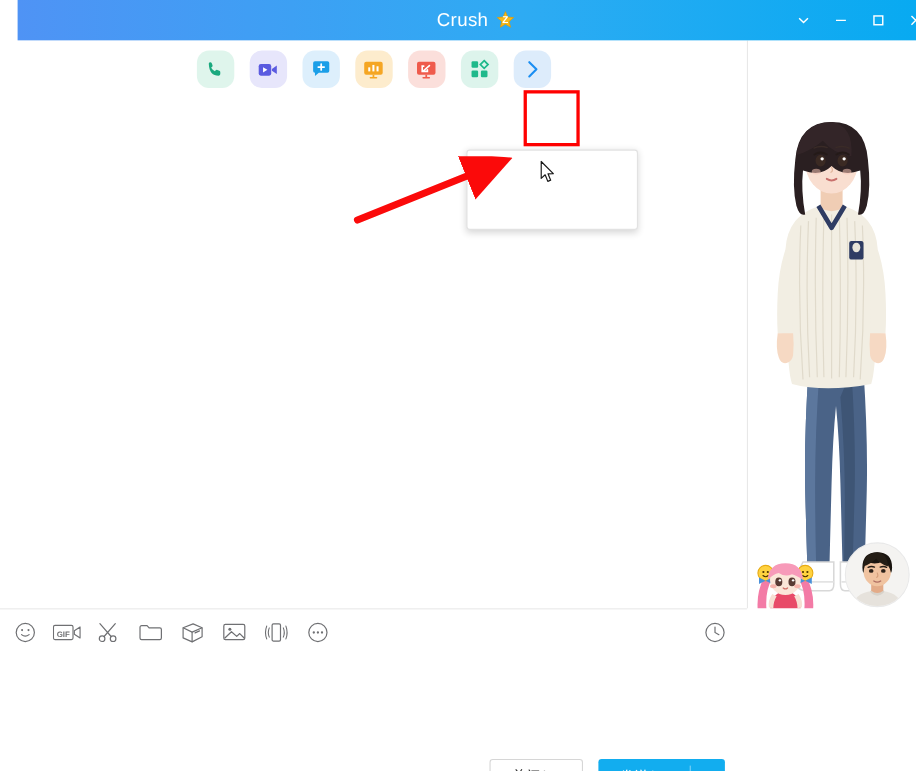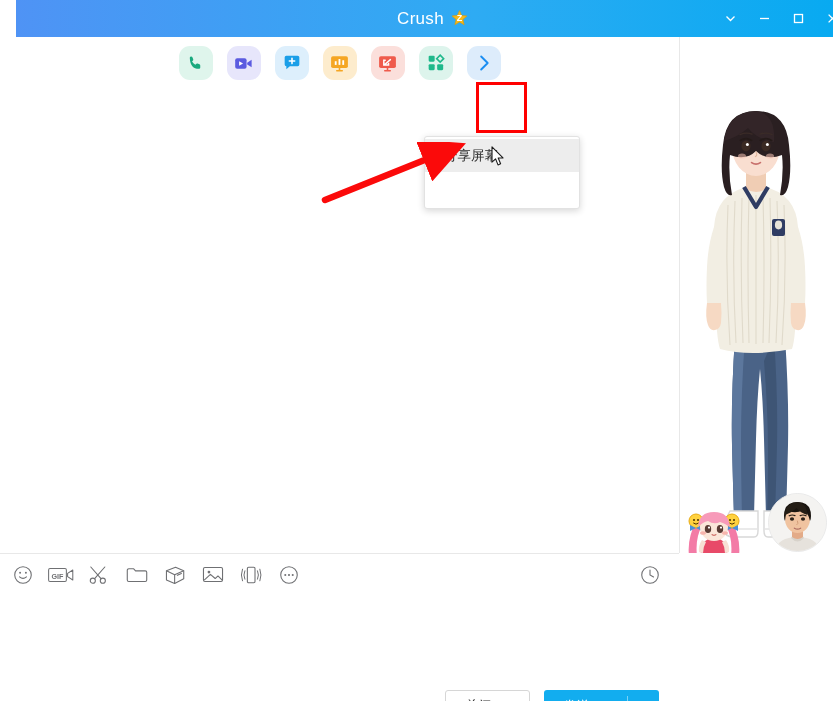--- a/index.html
+++ b/index.html
@@ -313,21 +313,20 @@
             <svg width="20" height="20" viewBox="0 0 24 24">
               <path d="M8.6 4.2 L16.4 12 L8.6 19.8" fill="none" stroke="#1b8ef2" stroke-width="2.3" stroke-linecap="round" stroke-linejoin="round"></path>
             </svg>
           </span>
         </div>
       </div>
 
       <div id="share-highlight"></div>
 
       <div id="share-menu">
-        <div class="menu-item hl">分享屏幕</div>
       </div>
 
       <div id="cursor">
         <svg width="14" height="21" viewBox="0 0 14 21">
           <path d="M1 0.8 L1 16.2 L4.6 12.9 L7 18.9 L9.6 17.8 L7.2 12 L12 11.9 Z" fill="#ffffff" stroke="#1a1a1a" stroke-width="1.1" stroke-linejoin="round"></path>
         </svg>
       </div>
 
       <div id="red-arrow">
         <svg width="210" height="70" viewBox="0 0 210 70">

